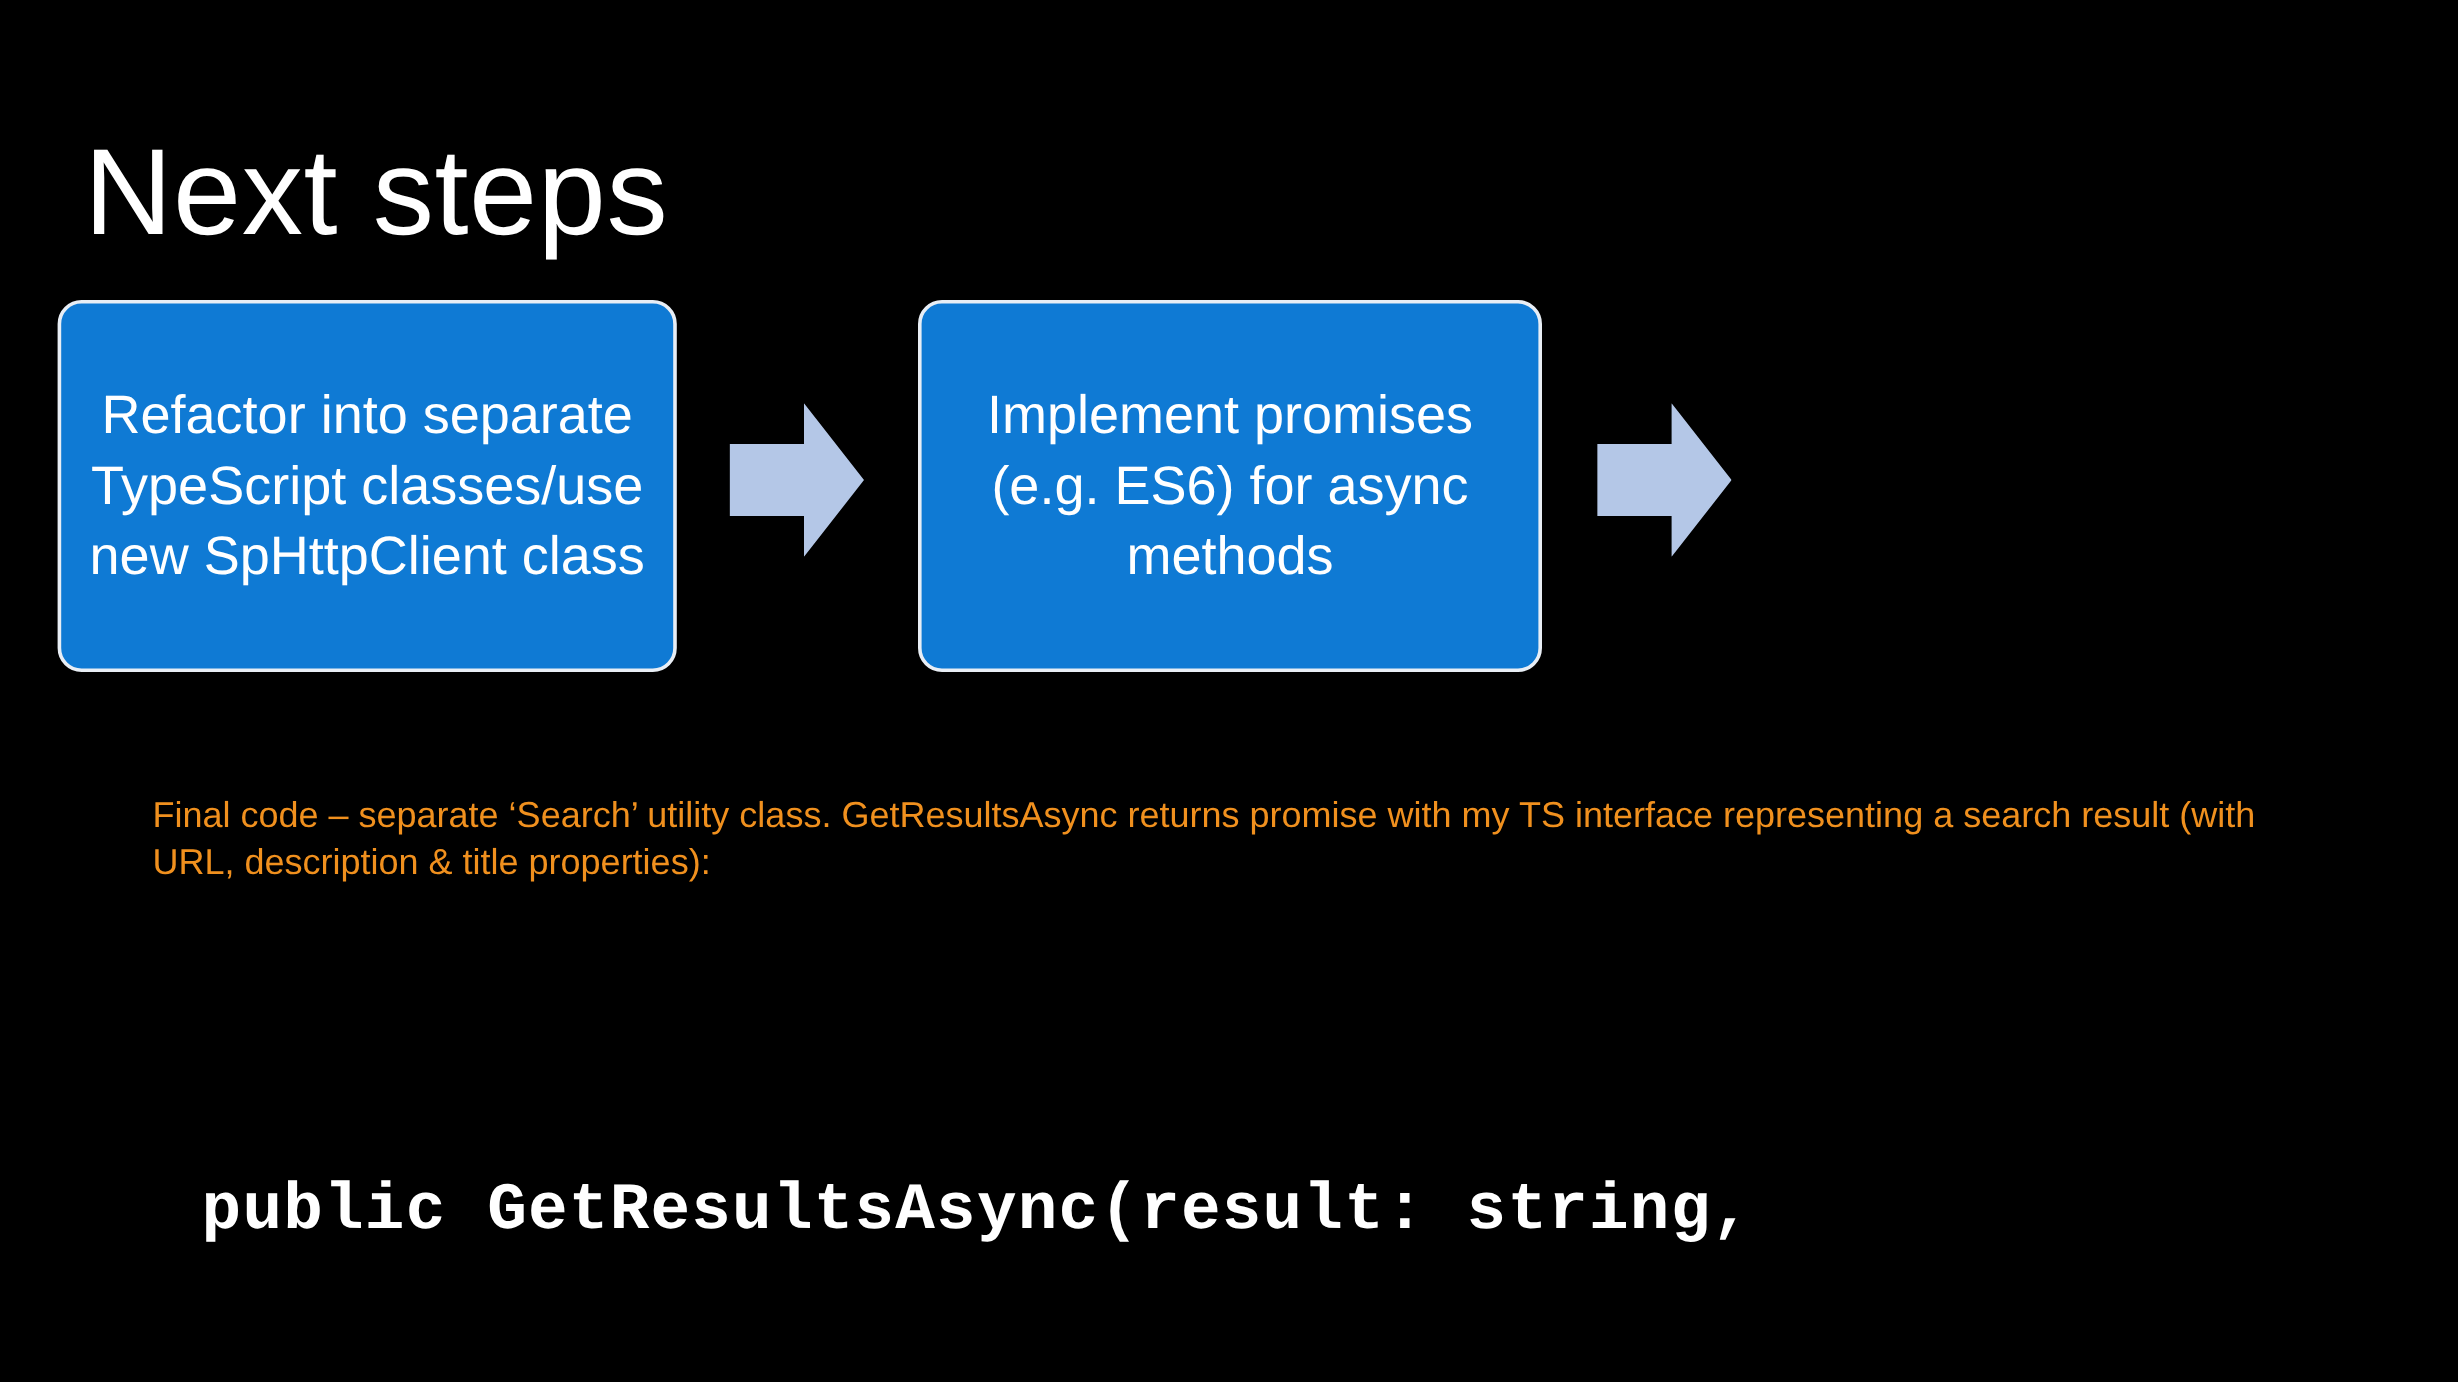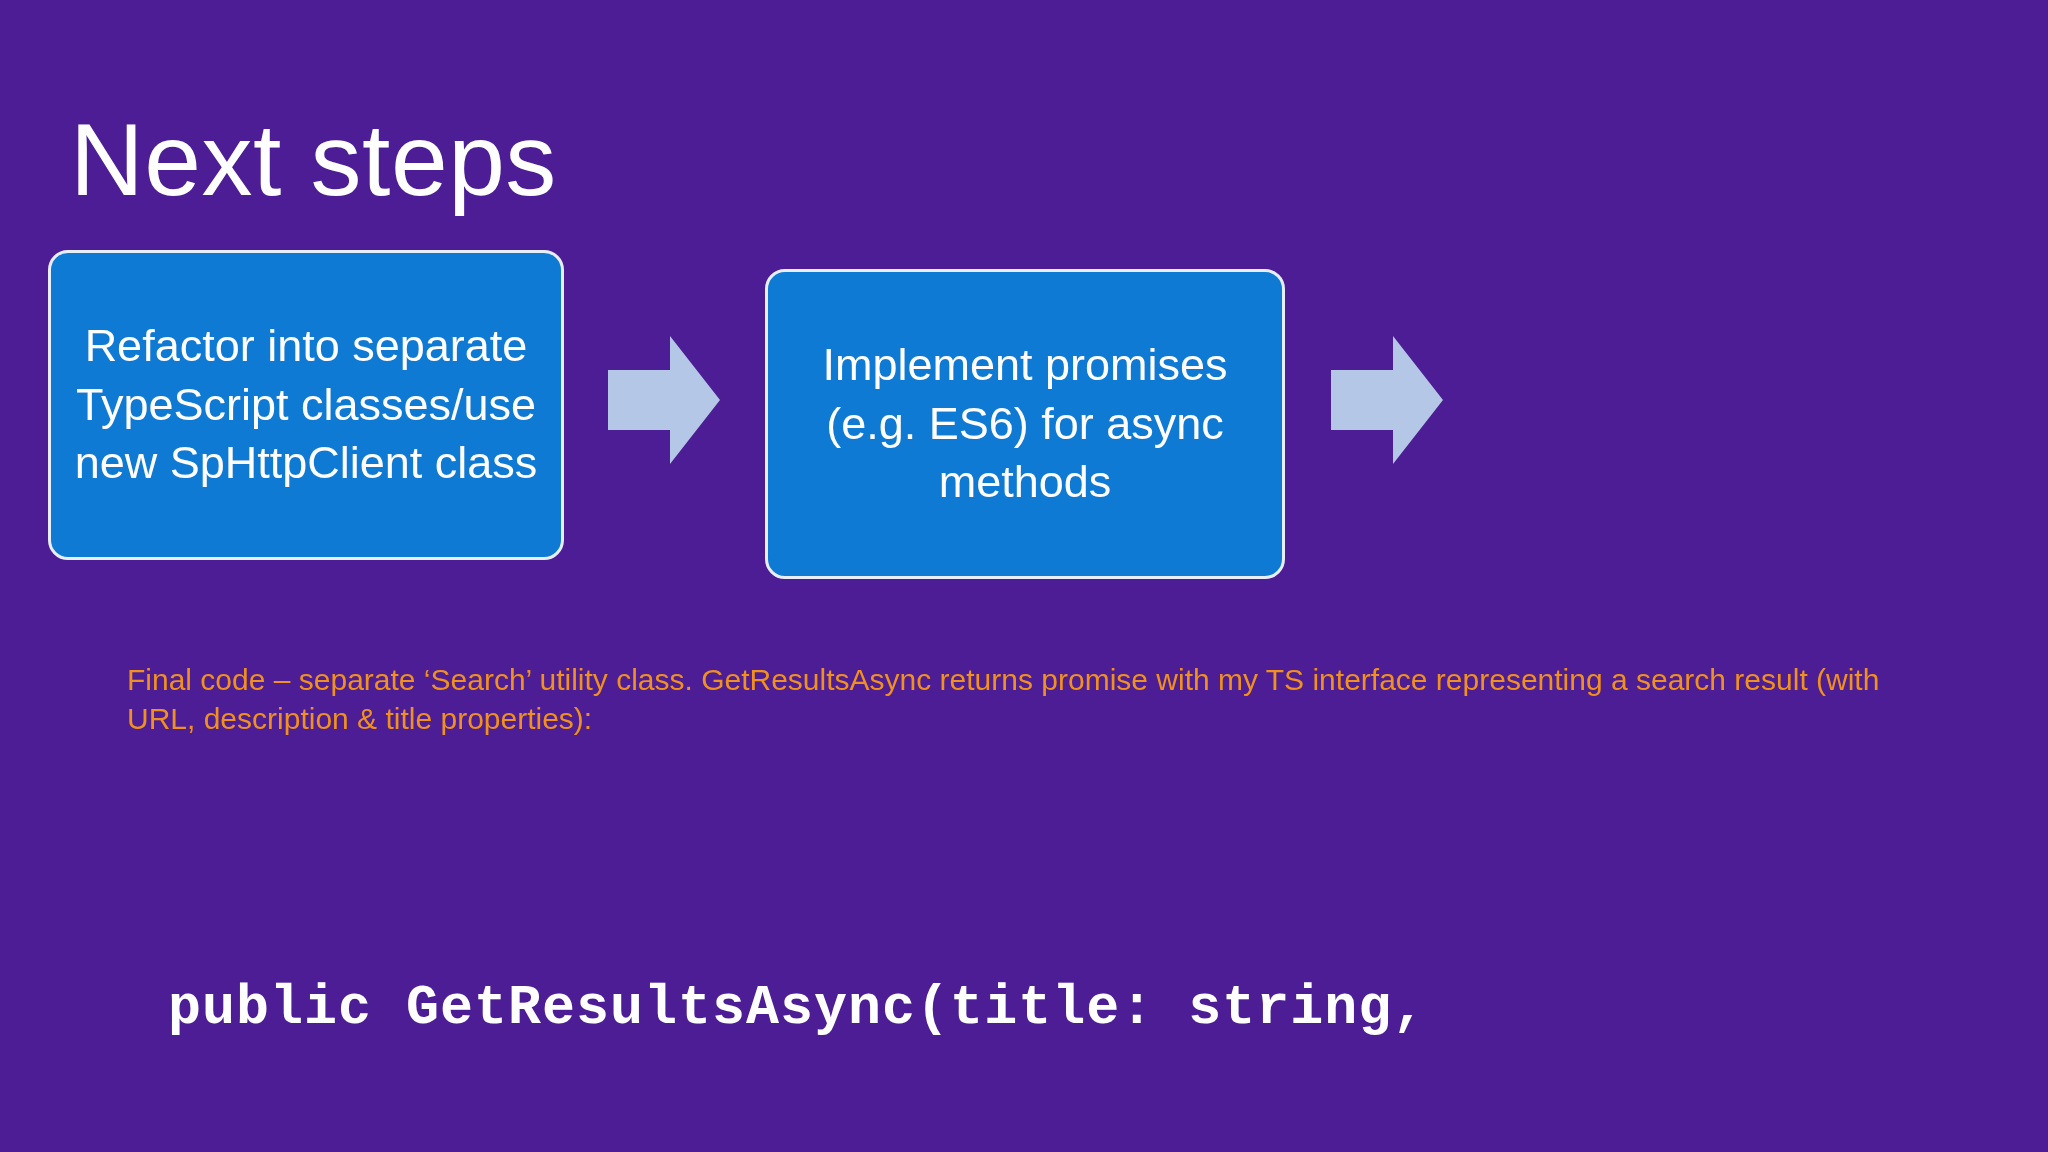--- a/index.html
+++ b/index.html
@@ -4,21 +4,21 @@
 <style>
   html, body {
     margin: 0;
     padding: 0;
     background: #3f3f3f;
   }
   #slide {
     position: relative;
     width: 2048px;
     height: 1152px;
-    background: #4c1d95;
+    background: #000000;
     overflow: hidden;
     font-family: "Liberation Sans", sans-serif;
   }
 
   
   #slide-title {
     position: absolute;
     left: 70px;
     top: 34px;
     width: 1700px;
@@ -58,21 +58,21 @@
     line-height: 1.30;
     padding: 6px 4px;
     box-sizing: border-box;
   }
   .flow-box .flow-box-label {
     display: block;
     width: 100%;
     white-space: pre-line;
   }
   #flow-box-1 { left: 48px;   width: 516px; }
-  #flow-box-2 { left: 765px;  width: 520px; margin-top: 19px; }
+  #flow-box-2 { left: 765px;  width: 520px; }
   #flow-box-3 { left: 1488px; width: 519px; }
 
   .flow-arrow {
     position: absolute;
     top: 86px;
     width: 112px;
     height: 128px;
   }
   #flow-arrow-1 { left: 608px; }
   #flow-arrow-2 { left: 1331px; }
@@ -136,17 +136,17 @@
         <polygon points="0,34 62,34 62,0 112,64 62,128 62,94 0,94" fill="#b4c7e7"></polygon>
       </svg>
     </div>
 
 
   </div>
 
   <p id="final-code-note">Final code – separate ‘Search’ utility class. GetResultsAsync returns promise with my TS interface representing a search result (with URL, description &amp; title properties):</p>
 
   <div id="code-block">
-    <span class="code-line">public GetResultsAsync(title: string,</span>
+    <span class="code-line">public GetResultsAsync(result: string,</span>
     
   </div>
 
 </div>
 
 </body></html>

